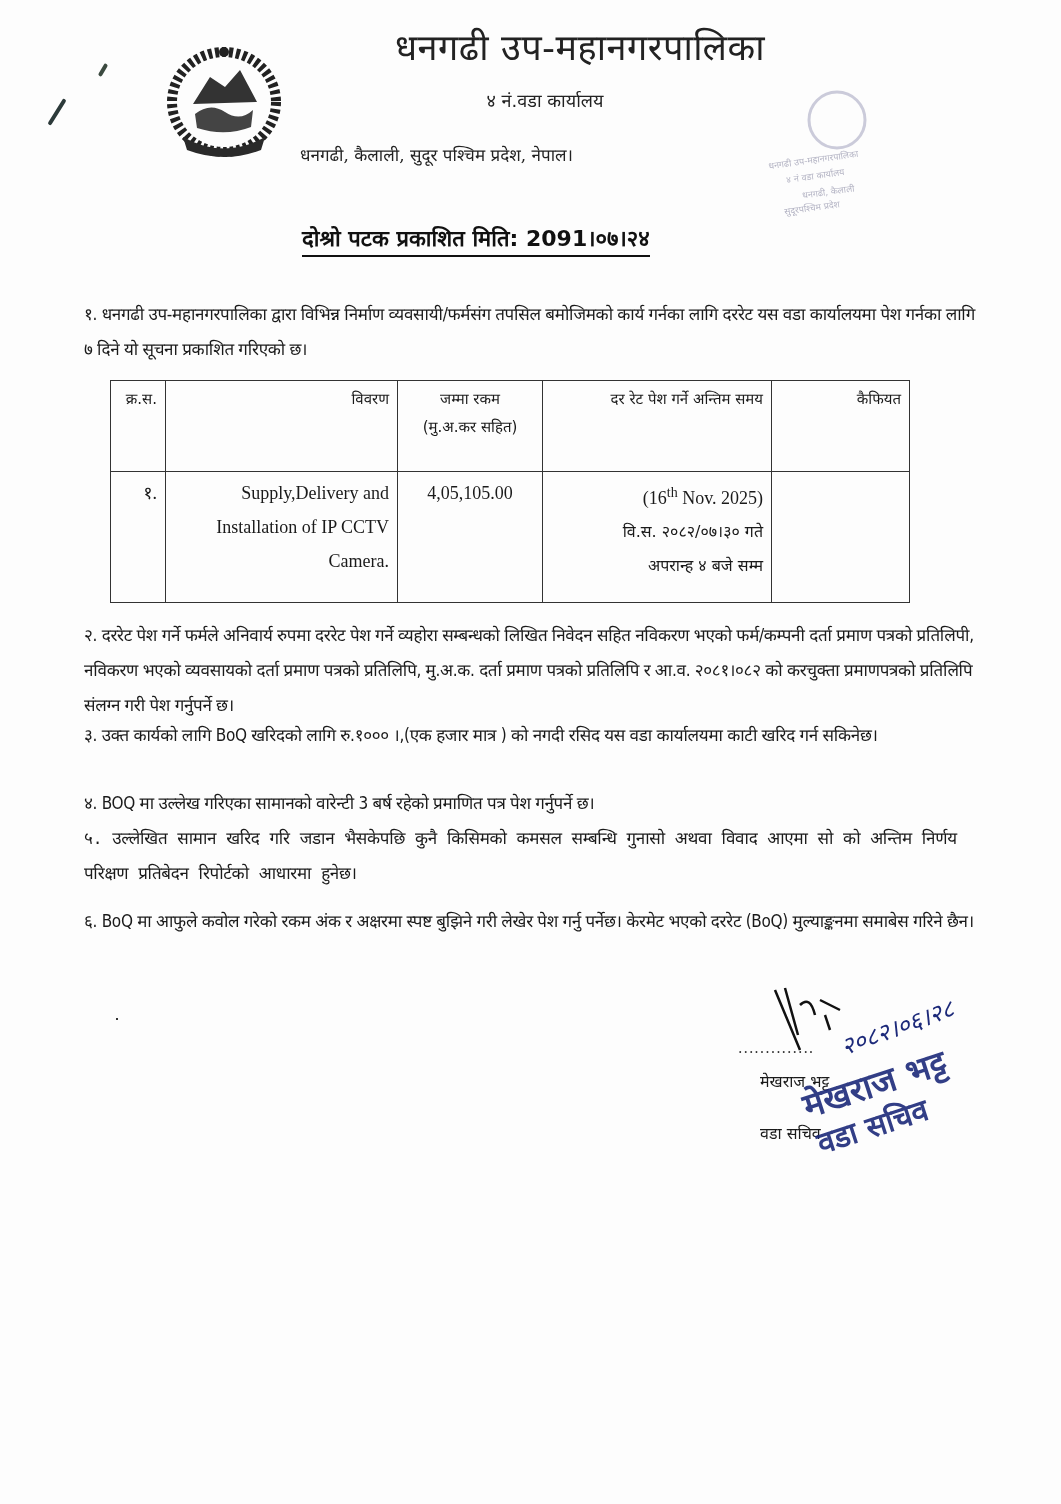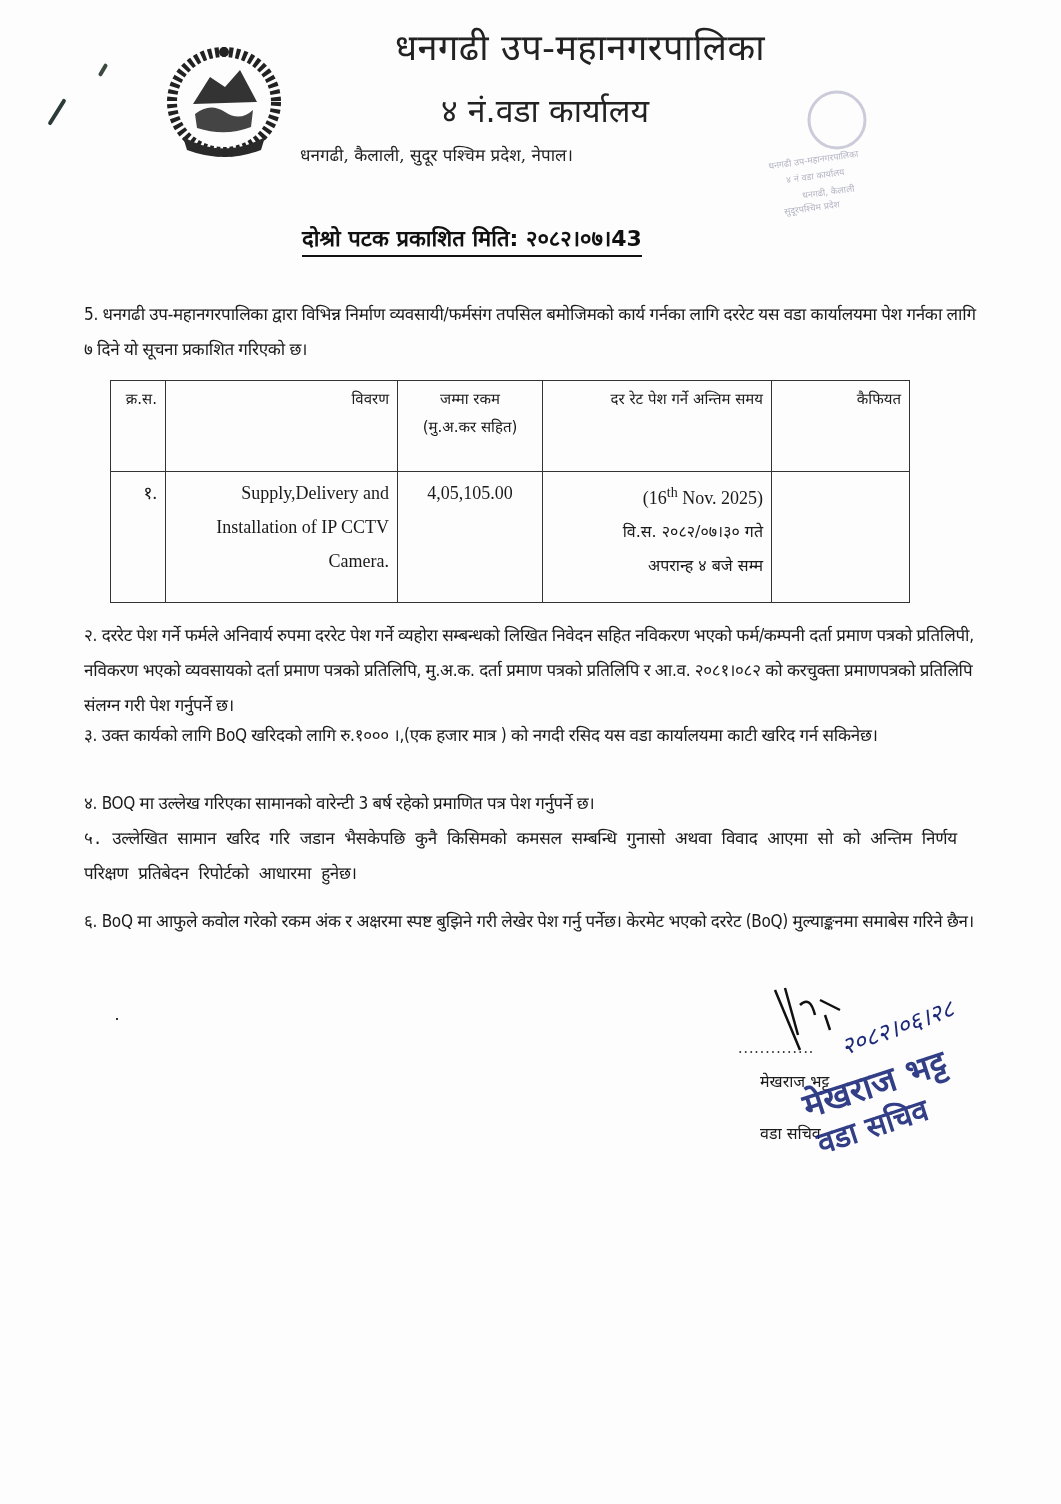--- a/index.html
+++ b/index.html
@@ -10,21 +10,21 @@
   .abs { position: absolute; }
   .emblem { left: 165px; top: 42px; width: 118px; height: 115px; }
   .pen1 { left: 42px; top: 110px; width: 30px; height: 4px; background: #2c3a3a; transform: rotate(-58deg); border-radius: 2px; }
   .pen2 { left: 96px; top: 68px; width: 14px; height: 4px; background: #3b4a40; transform: rotate(-60deg); border-radius: 2px; }
   .title {
     left: 300px; top: 22px; width: 560px; text-align: center;
     font-family: "DejaVu Sans", sans-serif; font-size: 36px; color: #222; letter-spacing: 0.5px;
   }
   .subtitle {
     left: 300px; top: 88px; width: 490px; text-align: center;
-    font-family: "DejaVu Sans", sans-serif; font-size: 32px; color: #222;
+    font-family: "DejaVu Sans", sans-serif; font-size: 18px; color: #222;
   }
   .address {
     left: 300px; top: 143px; width: 540px; text-align: left;
     font-size: 17px; color: #222;
   }
   .stamp {
     left: 762px; top: 85px; width: 150px; height: 150px; opacity: 0.5;
   }
   .stamp-text { font-family: "DejaVu Sans", sans-serif; font-size: 9px; color: #6a6a8a; }
   .pubdate {
@@ -82,23 +82,23 @@
 <div class="abs stamp">
   <svg width="150" height="150" viewBox="0 0 150 150">
     <circle cx="75" cy="35" r="28" fill="none" stroke="#9a9ab8" stroke-width="3"></circle>
   </svg>
   <div class="abs stamp-text" style="left:6px;top:68px;transform:rotate(-8deg)">धनगढी उप-महानगरपालिका</div>
   <div class="abs stamp-text" style="left:24px;top:84px;transform:rotate(-8deg)">४ नं वडा कार्यालय</div>
   <div class="abs stamp-text" style="left:40px;top:100px;transform:rotate(-8deg)">धनगढी, कैलाली</div>
   <div class="abs stamp-text" style="left:22px;top:116px;transform:rotate(-8deg)">सुदूरपश्चिम प्रदेश</div>
 </div>
 
-<div class="abs pubdate">दोश्रो पटक प्रकाशित मिति: २०८२।०७।43</div>
+<div class="abs pubdate">दोश्रो पटक प्रकाशित मिति: 2091।०७।२४</div>
 
-<div class="abs para" style="top:297px;">5. धनगढी उप-महानगरपालिका द्वारा विभिन्न निर्माण व्यवसायी/फर्मसंग तपसिल बमोजिमको कार्य गर्नका लागि दररेट यस वडा कार्यालयमा  पेश गर्नका लागि ७ दिने यो सूचना प्रकाशित गरिएको छ।</div>
+<div class="abs para" style="top:297px;">१. धनगढी उप-महानगरपालिका द्वारा विभिन्न निर्माण व्यवसायी/फर्मसंग तपसिल बमोजिमको कार्य गर्नका लागि दररेट यस वडा कार्यालयमा  पेश गर्नका लागि ७ दिने यो सूचना प्रकाशित गरिएको छ।</div>
 
 <table class="bid">
   <tbody>
       <tr>
     <th class="c1">क्र.स.</th>
     <th class="c2">विवरण</th>
     <th class="c3 center">
       <div>जम्मा रकम</div>
       <div>(मु.अ.कर सहित)</div>
     </th>

